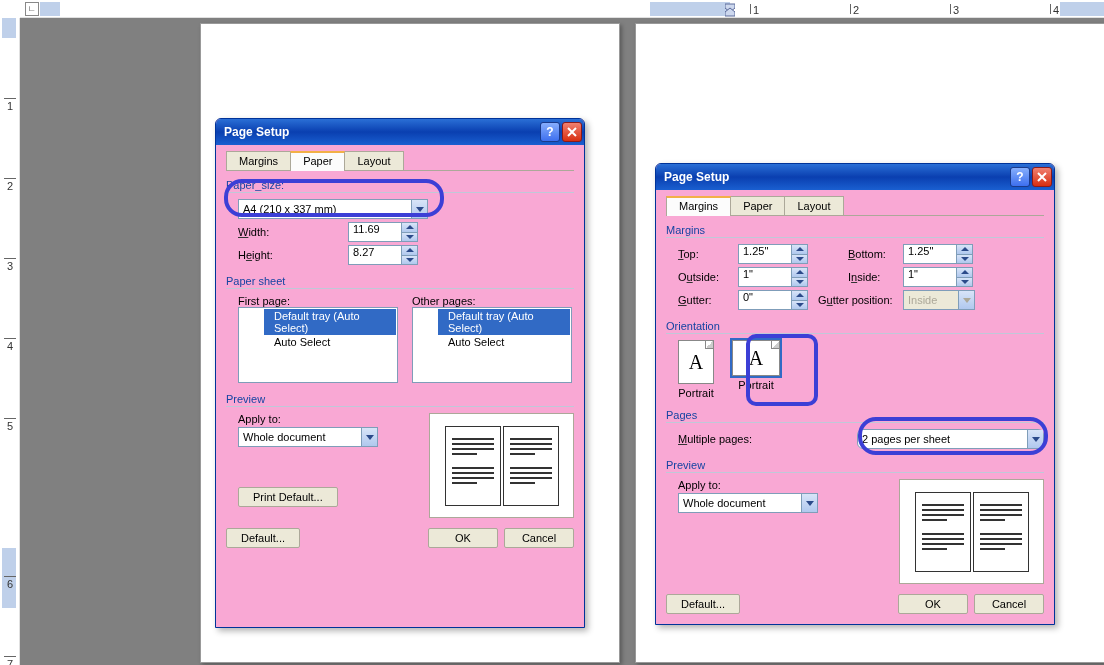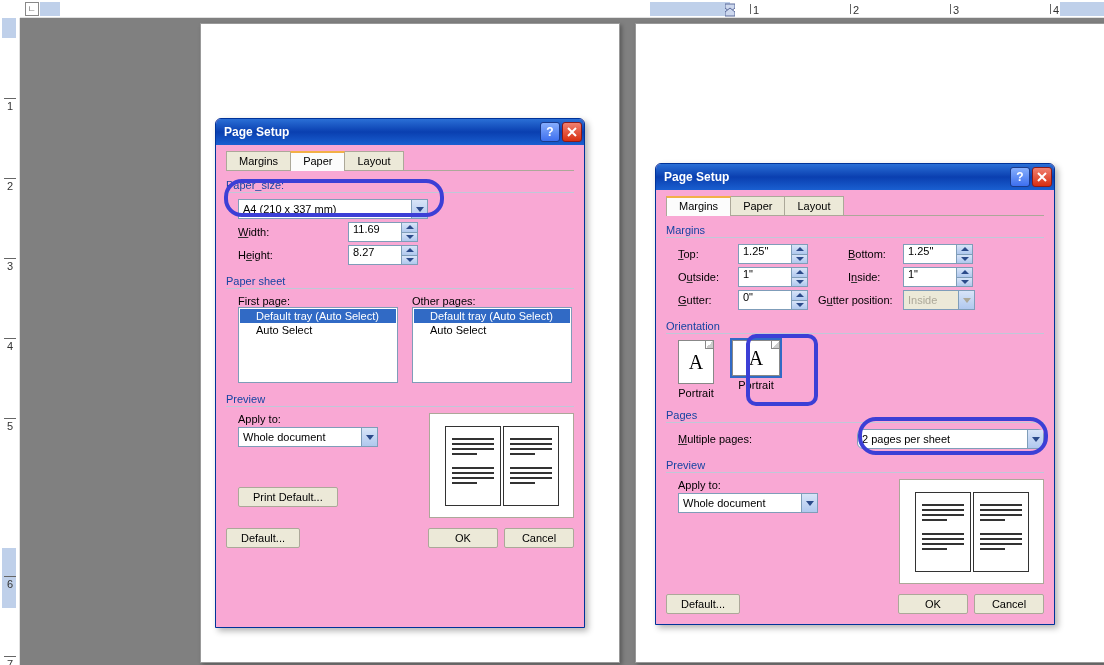--- a/index.html
+++ b/index.html
@@ -44,21 +44,21 @@
   .combo .caret, .spin .spinbtns, select { cursor: pointer; }
   .combo .caret { width: 16px; height: 18px; background: linear-gradient(#d8e4f8,#b0c8ee); border-left: 1px solid #7f9db9; position: absolute; right: 0; top: 0; display: flex; align-items: center; justify-content: center; }
   .caret svg, .spinbtns svg { display: block; }
 
   .spin { height: 20px; display: flex; padding: 0 0 0 4px; width: 70px; position: relative; }
   .spin .spinbtns { position: absolute; right: 0; top: 0; width: 16px; height: 18px; display: flex; flex-direction: column; }
   .spinbtns div { flex: 1; background: linear-gradient(#d8e4f8,#b0c8ee); border-left: 1px solid #7f9db9; display: flex; align-items: center; justify-content: center; }
   .spinbtns div:first-child { border-bottom: 1px solid #7f9db9; }
 
   .listbox { height: 76px; width: 160px; overflow: hidden; padding: 1px; }
-  .listbox .item { padding: 1px 16px; }
+  .listbox .item { padding: 1px 10px; margin-left: 24px; }
   .listbox .item.sel { background: #316ac5; color: #fff; }
 
   .orient-row { display: flex; gap: 18px; margin-left: 12px; }
   .orient { display: flex; flex-direction: column; align-items: center; cursor: pointer; }
   .orient .thumb { width: 48px; height: 40px; border: 1px solid #888; background: #fff; display: flex; align-items: center; justify-content: center; position: relative; }
   .orient .thumb .corner { position: absolute; right: 0; top: 0; width: 8px; height: 8px; background: linear-gradient(135deg, #fff 50%, #ccc 50%); border-left: 1px solid #888; border-bottom: 1px solid #888; }
   .orient.sel .thumb { outline: 2px solid #316ac5; }
   .orient .lbl { margin-top: 3px; }
 
   .preview-box { float: right; width: 145px; height: 105px; border: 1px solid #aca899; background: #fff; display: flex; align-items: center; justify-content: center; margin-left: 8px; }

